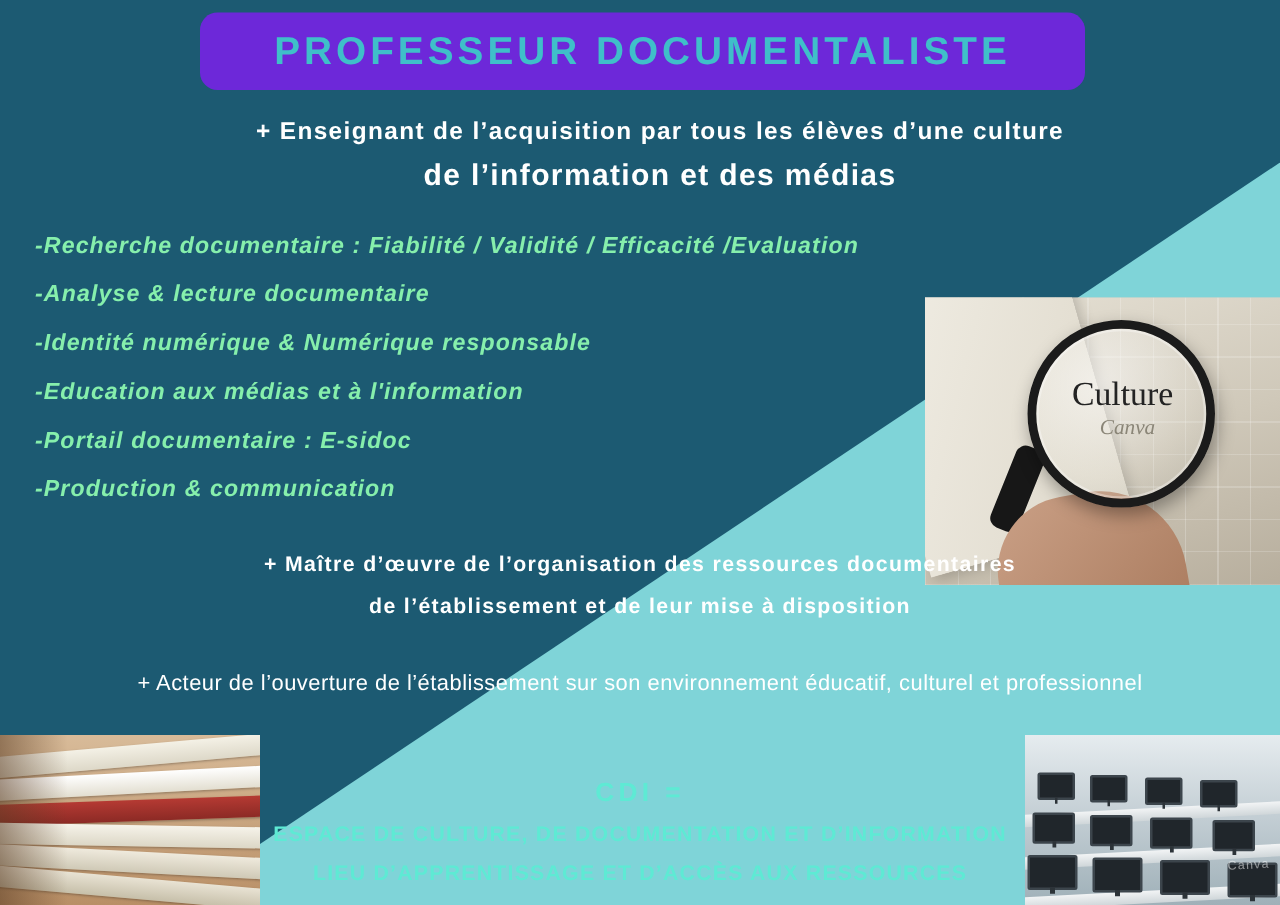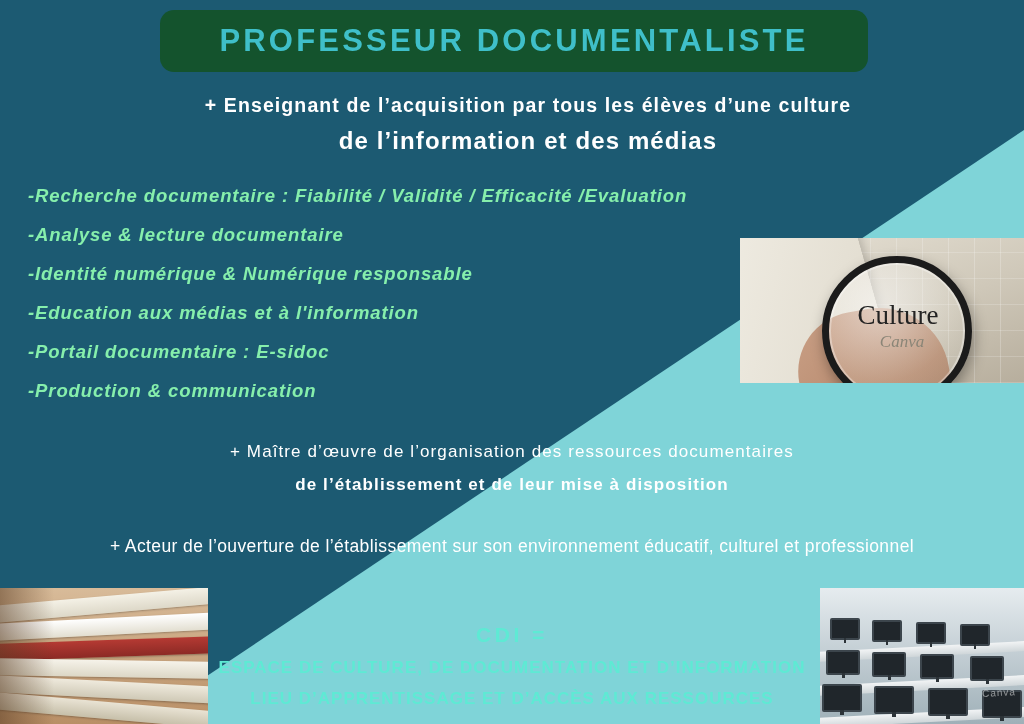--- a/index.html
+++ b/index.html
@@ -24,21 +24,21 @@
     background: #7fd4d8;
     clip-path: polygon(1024px 130px, 1024px 724px, 135px 724px);
     z-index: 1;
   }
 
   
   #title-box {
     position: absolute;
     left: 160px; top: 10px;
     width: 708px; height: 62px;
-    background: #14532d;
+    background: #6d28d9;
     border-radius: 14px;
     z-index: 4;
     display: flex;
     align-items: center;
     justify-content: center;
   }
   #title-text {
     color: #3fbfc9;
     font-size: 31px;
     font-weight: bold;
@@ -87,21 +87,21 @@
 
   
   #block2 {
     position: absolute;
     left: 0; top: 436px;
     width: 1024px;
     z-index: 4;
     text-align: center;
     color: #ffffff;
   }
-  #block2 .l1 { font-size: 17px; font-weight: normal; letter-spacing: 1.1px; line-height: 32px; }
+  #block2 .l1 { font-size: 17px; font-weight: bold; letter-spacing: 1.1px; line-height: 32px; }
   #block2 .l2 { font-size: 17px; font-weight: bold; letter-spacing: 1.1px; line-height: 34px; }
 
   
   #block3 {
     position: absolute;
     left: 0; top: 536px;
     width: 1024px;
     z-index: 4;
     text-align: center;
     color: #ffffff;
@@ -129,21 +129,21 @@
     font-size: 17px;
     font-weight: bold;
     letter-spacing: 1px;
     line-height: 31px;
   }
 
   
   #photo-culture {
     position: absolute;
     right: 0; top: 238px;
-    width: 284px; height: 145px;
+    width: 284px; height: 230px;
     z-index: 3;
     overflow: hidden;
     background: #d8d2c6;
   }
   #photo-culture .paper {
     position: absolute; inset: 0;
     background:
       repeating-linear-gradient(90deg, rgba(255,255,255,0.22) 0 1px, rgba(0,0,0,0) 1px 26px),
       repeating-linear-gradient(0deg, rgba(255,255,255,0.18) 0 1px, rgba(0,0,0,0) 1px 26px),
       linear-gradient(160deg, #e7e2d6 0%, #cfc8b9 55%, #b7ae9d 100%);

